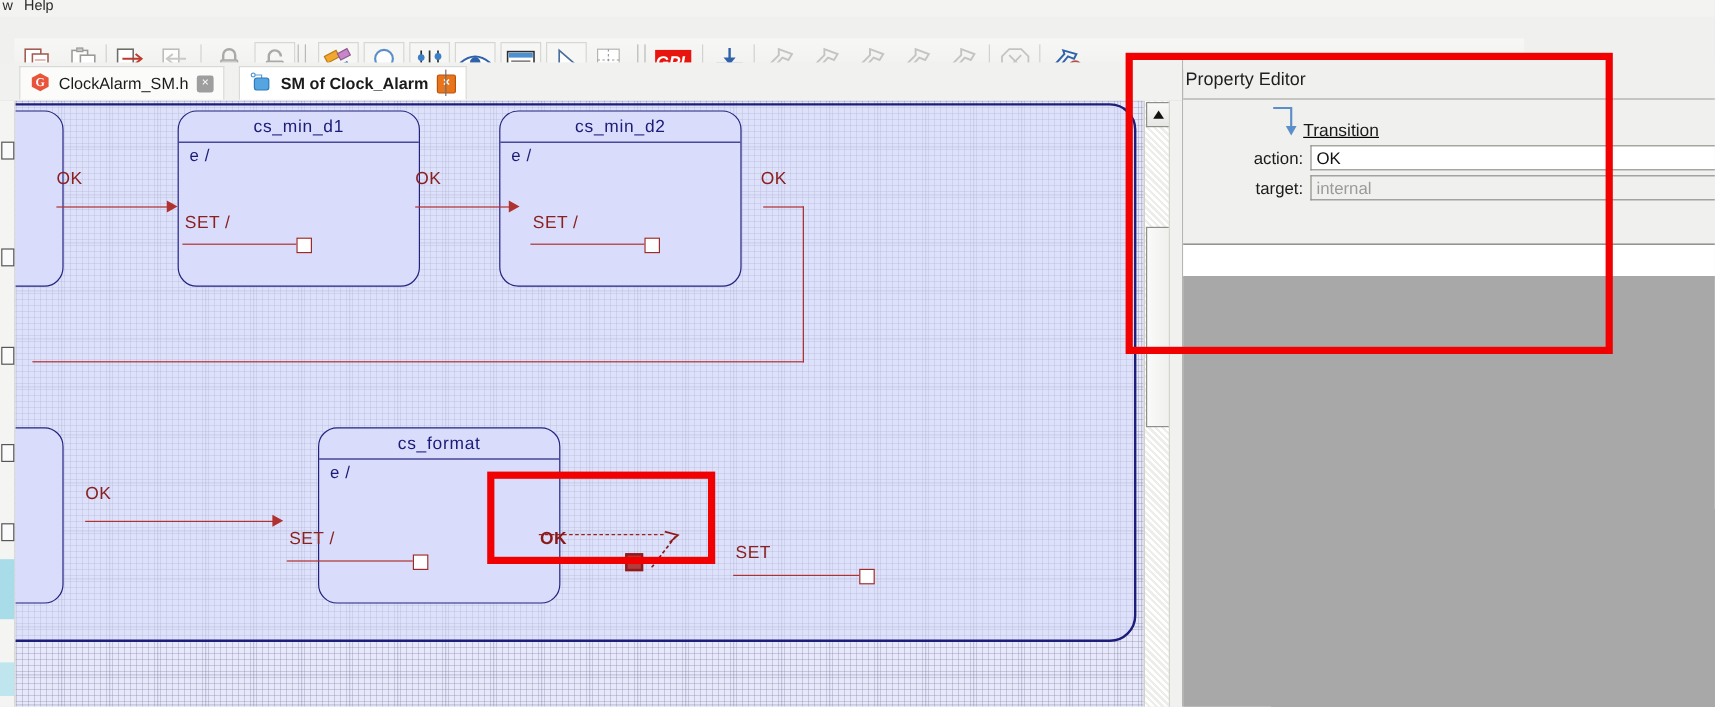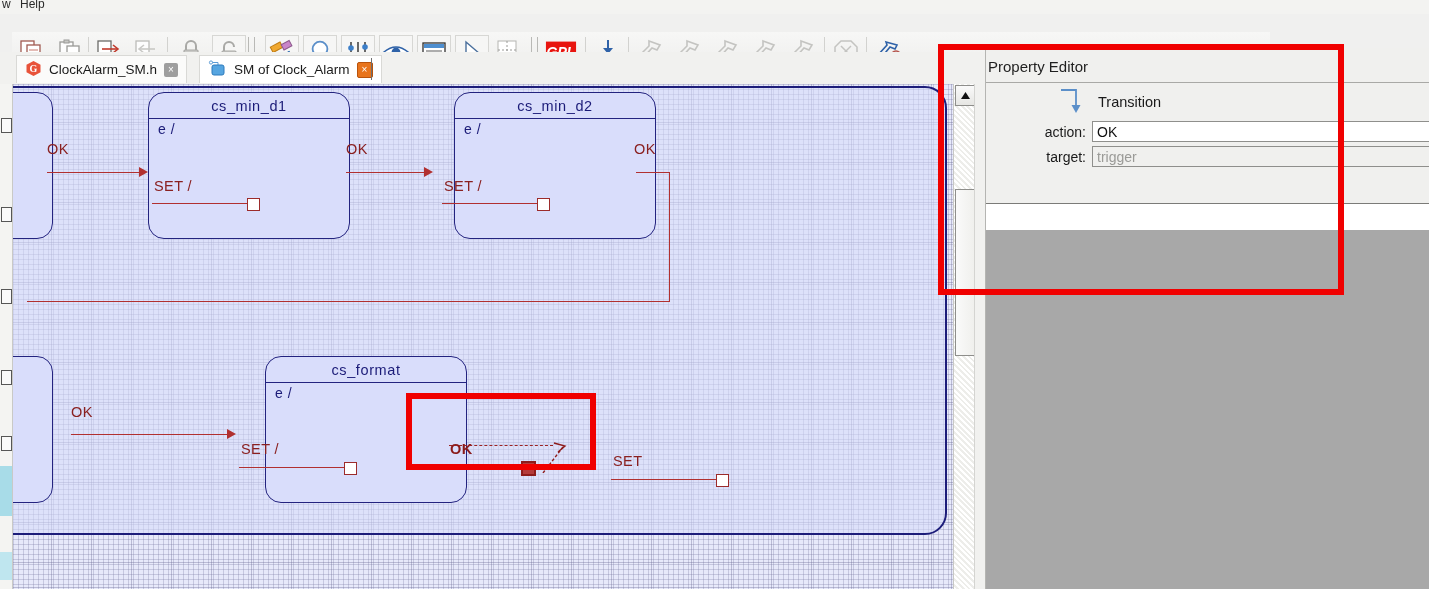--- a/index.html
+++ b/index.html
@@ -81,21 +81,21 @@
      border:1px solid #8e8e8b;}
   .vsbpad{position:absolute;left:974px;top:0;width:11px;height:505px;background:#f1f1ef;border-left:1px solid #d4d4d1;}
 
   
   .prop{position:absolute;left:985px;top:48px;width:444px;height:541px;background:#f0f0ee;
         border-left:1px solid #b5b5b2;}
   .proptitle{position:absolute;left:0;top:10px;width:444px;height:22px;padding-left:2px;
         font-size:15px;color:#1f1f1f;}
   .propbody{position:absolute;left:0;top:34px;width:444px;height:120px;background:#f0f0ee;
         border-top:1px solid #a9a9a6;border-bottom:1px solid #a9a9a6;}
-  .tx-row{position:absolute;left:0;top:4px;height:30px;display:flex;align-items:center;gap:12px;}
+  .tx-row{position:absolute;left:0;top:4px;height:30px;display:flex;align-items:flex-end;gap:0;text-decoration:underline;}
   .tx-icon{margin-left:68px;width:32px;height:30px;}
   .tx-name{font-size:14.5px;color:#1a1a1a;}
   .frow{position:absolute;left:0;height:24px;}
   .flabel{position:absolute;text-align:right;font-size:14px;color:#1a1a1a;line-height:22px;}
   .finput{position:absolute;height:21px;background:#ffffff;border:1px solid #8f8f8c;
      border-right:none;font-size:14px;color:#111;line-height:21px;padding-left:4px;box-sizing:border-box;
      overflow:hidden;white-space:nowrap;}
   .finput.dim{background:#f0f0ee;color:#9a9a97;}
   .whitebar{position:absolute;left:0;top:155px;width:444px;height:27px;background:#ffffff;
      border-top:1px solid #7b7b78;border-bottom:1px solid #9c9c99;}
@@ -309,21 +309,21 @@
     <div class="tab" style="left:16px;">
       <span>
         <svg width="17" height="17" viewBox="0 0 17 17">
           <polygon points="8.5,1 15.5,4.7 15.5,12.3 8.5,16 1.5,12.3 1.5,4.7" fill="#e8533a"></polygon>
           <text x="8.5" y="12" font-family="Liberation Serif, serif" font-size="10" font-weight="bold" fill="#ffffff" text-anchor="middle">G</text>
         </svg>
       </span>
       <span>ClockAlarm_SM.h</span>
       <span class="tabclose grey">×</span>
     </div>
-    <div class="tab active" style="left:199px;">
+    <div class="tab active" style="left:199px;font-weight:bold;">
       <span>
         <svg width="19" height="17" viewBox="0 0 19 17">
           <circle cx="3" cy="2.5" r="1.6" fill="none" stroke="#5b9bd5" stroke-width="1"></circle>
           <path d="M4.4 2.5 H10 V5" stroke="#5b9bd5" stroke-width="1" fill="none"></path>
           <rect x="4" y="5" width="12" height="10" rx="2" fill="#56a5e0" stroke="#2c7bbd" stroke-width="1"></rect>
         </svg>
       </span>
       <span>SM of Clock_Alarm</span>
       <span class="tabclose orange">×</span>
     </div>
@@ -347,21 +347,21 @@
 
       <div class="outer" style="left:-40px;top:2px;width:970px;height:445px;"></div>
 
       <div class="state" style="left:-42px;top:8px;width:80px;height:145px;"></div>
 
       <div class="state" style="left:135px;top:8px;width:200px;height:145px;">
         <div class="hdr">cs_min_d1</div>
         <div class="efield">e /</div>
       </div>
 
-      <div class="state" style="left:441px;top:8px;width:200px;height:145px;text-decoration:underline;">
+      <div class="state" style="left:403px;top:8px;width:200px;height:145px;text-decoration:underline;">
         <div class="hdr">cs_min_d2</div>
         <div class="efield">e /</div>
       </div>
 
       <div class="state" style="left:-42px;top:272px;width:80px;height:145px;"></div>
 
       <div class="state" style="left:228px;top:272px;width:200px;height:145px;margin-left:24px;">
         <div class="hdr">cs_format</div>
         <div class="efield">e /</div>
       </div>
@@ -439,21 +439,21 @@
         <span class="tx-name">Transition</span>
       </div>
 
       <div class="frow" style="top:38px;width:444px;">
         <div class="flabel" style="left:0;top:0;width:100px;">action:</div>
         <div class="finput" style="left:106px;top:0;width:338px;">OK</div>
       </div>
 
       <div class="frow" style="top:63px;width:444px;">
         <div class="flabel" style="left:0;top:0;width:100px;">target:</div>
-        <div class="finput dim" style="left:106px;top:0;width:338px;">trigger</div>
+        <div class="finput dim" style="left:106px;top:0;width:338px;">internal</div>
       </div>
 
     </div>
 
     <div class="whitebar"></div>
     <div class="greyfill"></div>
   </div>
 
   <div class="redbox" style="left:938px;top:44px;width:406px;height:251px;"></div>
   <div class="redbox" style="left:406px;top:393px;width:190px;height:77px;"></div>

